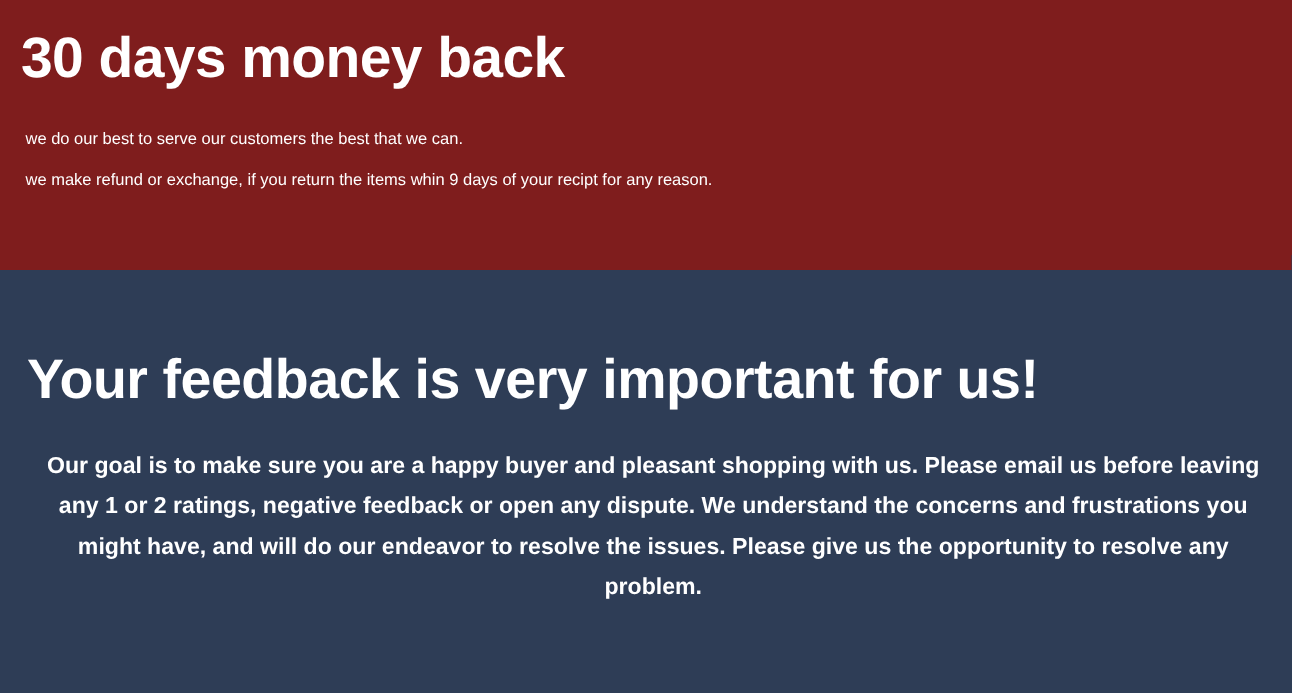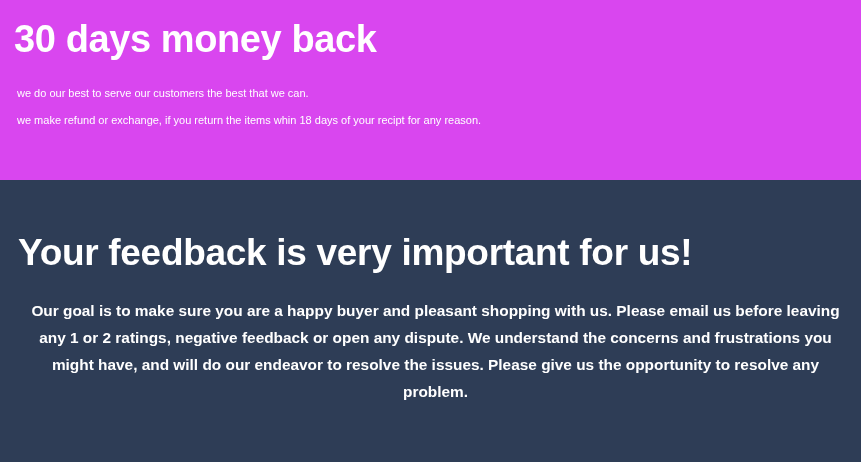--- a/index.html
+++ b/index.html
@@ -14,21 +14,21 @@
     background: #2e3d56;
   }
   .banner {
     width: 861px;
     height: 462px;
     position: relative;
   }
 
   
   .panel-top {
-    background: #d946ef;
+    background: #7f1d1d;
     height: 180px;
     box-sizing: border-box;
     padding: 0;
     position: relative;
     overflow: hidden;
   }
   .title-moneyback {
     position: absolute;
     left: 14px;
     top: 16px;
@@ -91,21 +91,21 @@
 </style>
 </head>
 <body>
 
 <div class="banner">
 
   <section class="panel-top">
     <h1 class="title-moneyback">30 days money back</h1>
     <ul class="policy-list">
       <li class="policy-line">we do our best to serve our customers the best that we can.</li>
-      <li class="policy-line">we make refund or exchange, if you return the items whin  18 days of your recipt for any reason.</li>
+      <li class="policy-line">we make refund or exchange, if you return the items whin  9 days of your recipt for any reason.</li>
     </ul>
   </section>
 
   <section class="panel-bottom">
     <h1 class="title-feedback">Your feedback is very important for us!</h1>
     <p class="feedback-body">Our goal is to make sure you are a happy buyer and pleasant shopping with us. Please email us before leaving any 1 or 2 ratings, negative feedback or open any dispute. We understand the concerns and frustrations you might have, and will do our endeavor to resolve the issues. Please give us the opportunity to resolve any problem.</p>
   </section>
 
 </div>
 

